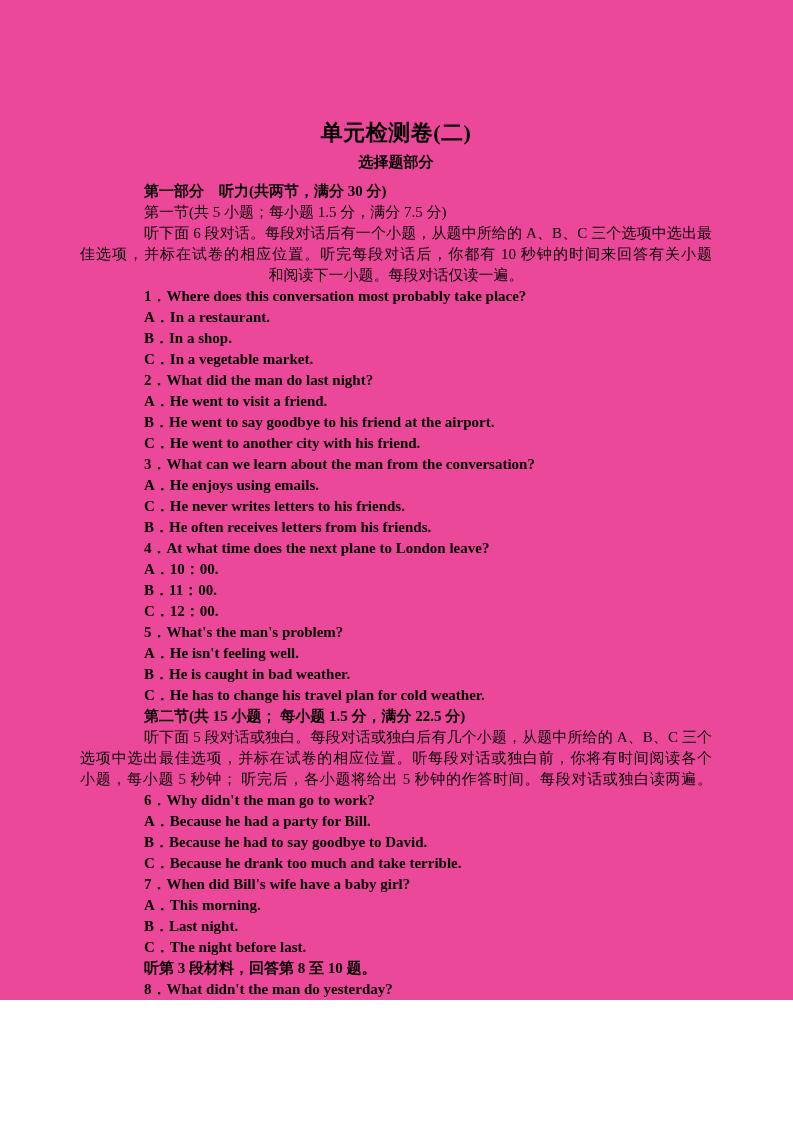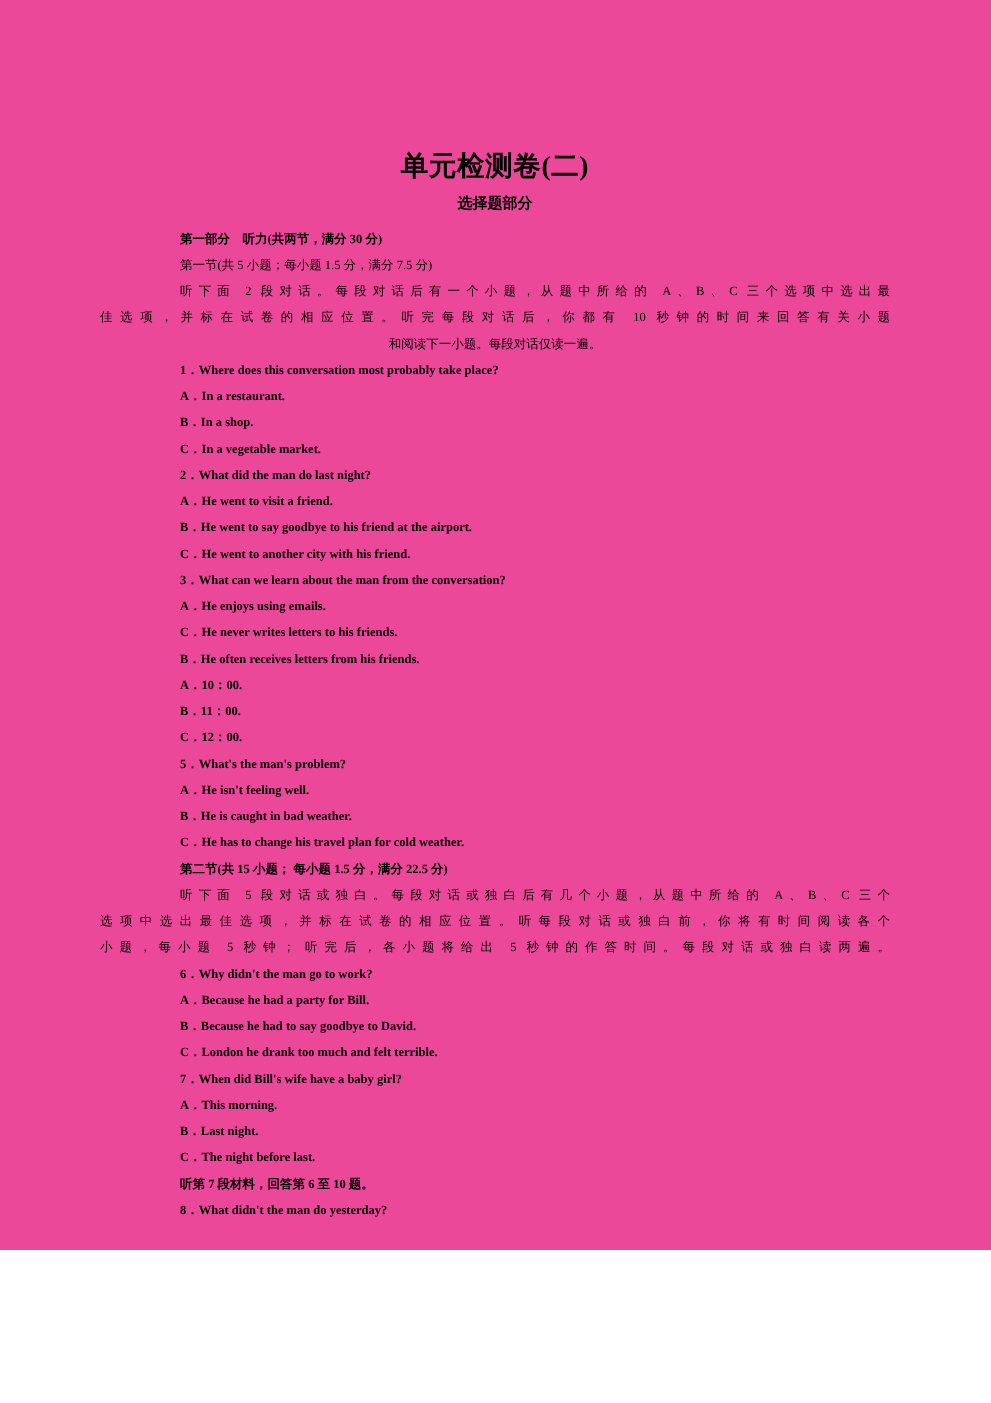--- a/index.html
+++ b/index.html
@@ -24,31 +24,31 @@
     padding-top: 117px;
   }
   .doc-title {
     font-size: 22px;
     font-weight: 700;
     text-align: center;
     line-height: 32px;
     letter-spacing: 0.5px;
   }
   .doc-subtitle {
-    font-size: 12px;
+    font-size: 15px;
     font-weight: 700;
     text-align: center;
     line-height: 21px;
     margin-top: 3px;
   }
   .lines {
     margin-top: 8px;
   }
   .line {
-    font-size: 10px;
+    font-size: 15px;
     line-height: 21px;
     white-space: pre-wrap;
   }
   .line.part-heading,
   .line.section-heading-bold {
     font-weight: 700;
     padding-left: 64px;
   }
   .line.section-heading {
     padding-left: 64px;
@@ -75,51 +75,52 @@
 </head>
 <body>
 
 <div class="page">
   <div class="content">
     <div class="doc-title">单元检测卷(二)</div>
     <div class="doc-subtitle">选择题部分</div>
     <div class="lines">
         <div class="line part-heading">第一部分　听力(共两节，满分 30 分)</div>
         <div class="line section-heading">第一节(共 5 小题；每小题 1.5 分，满分 7.5 分)</div>
-        <div class="line para-first">听下面 2 段对话。每段对话后有一个小题，从题中所给的 A、B、C 三个选项中选出最</div>
+        <div class="line para-first">听下面 6 段对话。每段对话后有一个小题，从题中所给的 A、B、C 三个选项中选出最</div>
         <div class="line para-full">佳选项，并标在试卷的相应位置。听完每段对话后，你都有 10 秒钟的时间来回答有关小题</div>
         <div class="line para-last">和阅读下一小题。每段对话仅读一遍。</div>
         <div class="line question">1．Where does this conversation most probably take place?</div>
         <div class="line option">A．In a restaurant.</div>
         <div class="line option">B．In a shop.</div>
         <div class="line option">C．In a vegetable market.</div>
         <div class="line question">2．What did the man do last night?</div>
         <div class="line option">A．He went to visit a friend.</div>
         <div class="line option">B．He went to say goodbye to his friend at the airport.</div>
         <div class="line option">C．He went to another city with his friend.</div>
         <div class="line question">3．What can we learn about the man from the conversation?</div>
         <div class="line option">A．He enjoys using emails.</div>
         <div class="line option">C．He never writes letters to his friends.</div>
         <div class="line option">B．He often receives letters from his friends.</div>
+        <div class="line question">4．At what time does the next plane to London leave?</div>
         <div class="line option">A．10：00.</div>
         <div class="line option">B．11：00.</div>
         <div class="line option">C．12：00.</div>
         <div class="line question">5．What's the man's problem?</div>
         <div class="line option">A．He isn't feeling well.</div>
         <div class="line option">B．He is caught in bad weather.</div>
         <div class="line option">C．He has to change his travel plan for cold weather.</div>
         <div class="line section-heading-bold">第二节(共 15 小题； 每小题 1.5 分，满分 22.5 分)</div>
         <div class="line para-first">听下面 5 段对话或独白。每段对话或独白后有几个小题，从题中所给的 A、B、C 三个</div>
         <div class="line para-full">选项中选出最佳选项，并标在试卷的相应位置。听每段对话或独白前，你将有时间阅读各个</div>
         <div class="line para-full">小题，每小题 5 秒钟； 听完后，各小题将给出 5 秒钟的作答时间。每段对话或独白读两遍。</div>
         <div class="line question">6．Why didn't the man go to work?</div>
         <div class="line option">A．Because he had a party for Bill.</div>
         <div class="line option">B．Because he had to say goodbye to David.</div>
-        <div class="line option">C．London he drank too much and felt terrible.</div>
+        <div class="line option">C．Because he drank too much and take terrible.</div>
         <div class="line question">7．When did Bill's wife have a baby girl?</div>
         <div class="line option">A．This morning.</div>
         <div class="line option">B．Last night.</div>
         <div class="line option">C．The night before last.</div>
-        <div class="line material">听第 7 段材料，回答第 6 至 10 题。</div>
+        <div class="line material">听第 3 段材料，回答第 8 至 10 题。</div>
         <div class="line question">8．What didn't the man do yesterday?</div>
       </div>
   </div>
 </div>
 
 </body></html>

